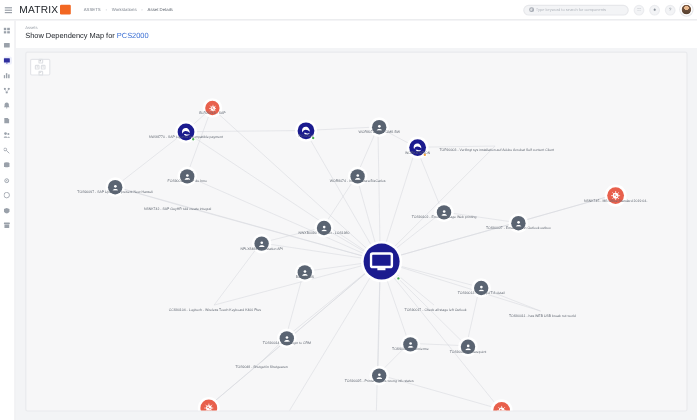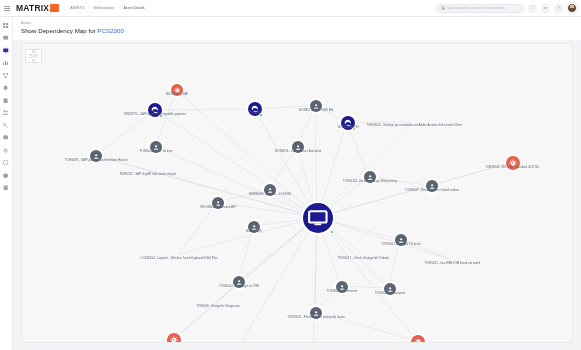--- a/index.html
+++ b/index.html
@@ -20,21 +20,21 @@
   .tb-burger { width: 14px; display: flex; align-items: center; justify-content: center; }
   .tb-burger span { display:block; width:6px; height:5px; position:relative; }
   .tb-burger span:before, .tb-burger span:after {
     content:""; position:absolute; left:0; width:6px; height:1px; background:#9aa0a8;
   }
   .tb-burger span:before { top:0; box-shadow: 0 2px 0 #9aa0a8; }
   .tb-burger span:after { top:4px; }
 
   .logo { display:flex; align-items:center; margin-left:2px; }
   .logo-text {
-    font-size: 8.5px; font-weight: 700; letter-spacing: .2px; color: #1b1f24; text-align: center;
+    font-size: 8.5px; font-weight: 400; letter-spacing: .2px; color: #1b1f24; text-align: center;
   }
   .logo-mark {
     display:inline-block; width:9px; height:8px; background:#f26722;
     margin-left:1px; border-radius:1px;
   }
 
   .crumbs { display:flex; align-items:center; margin-left:11px; gap:4px; }
   .crumb { font-size:3.6px; color:#7b828c; white-space:nowrap; }
   .crumb.sep { color:#c3c8cf; }
   .crumb.active { color:#5a616b; }

